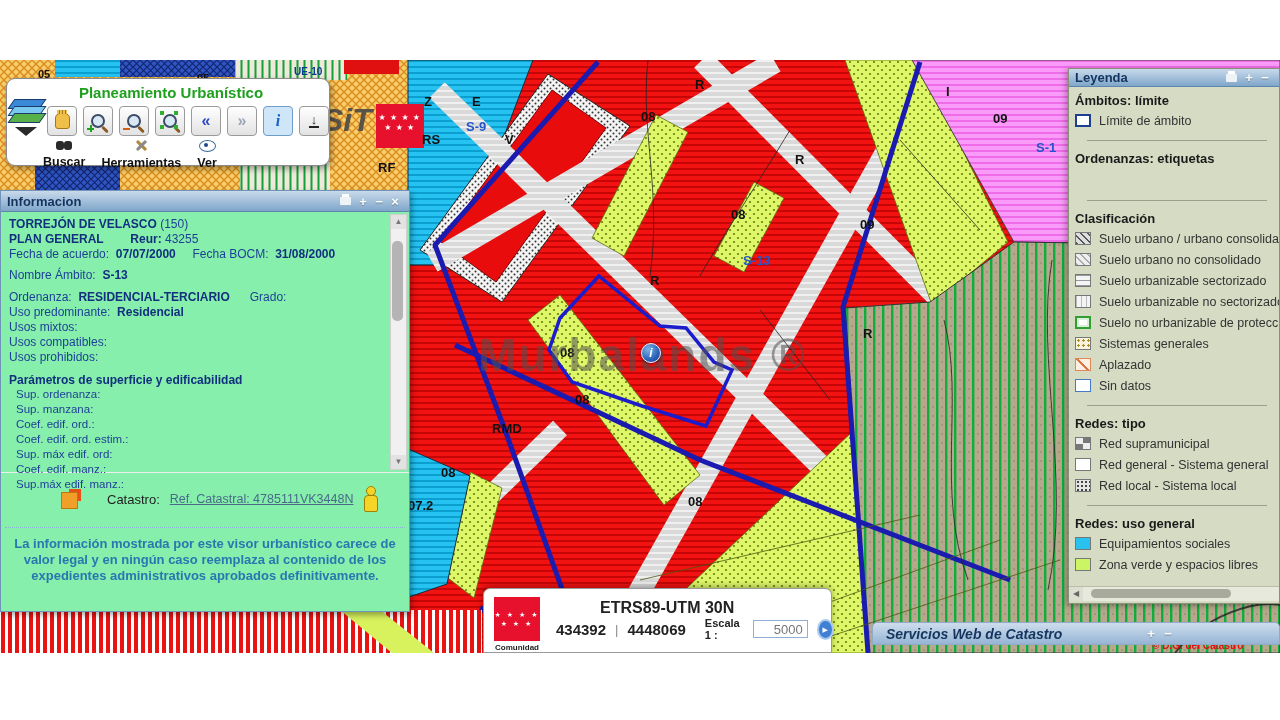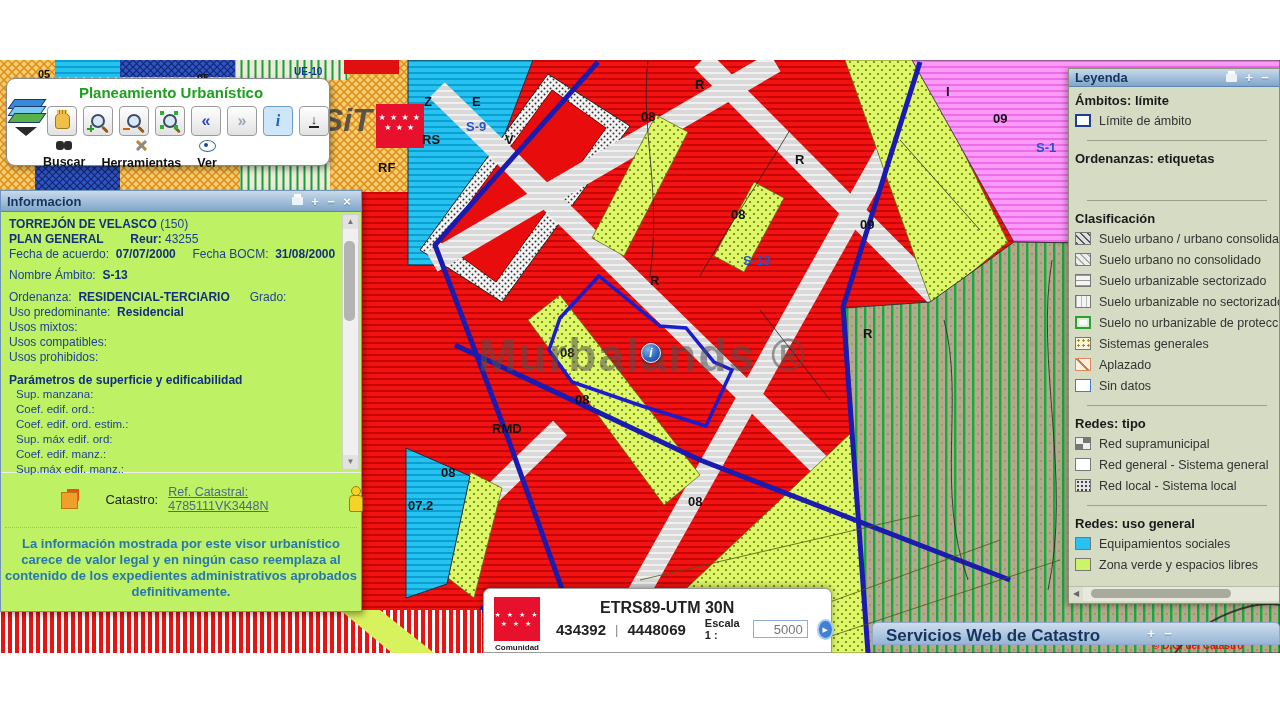--- a/index.html
+++ b/index.html
@@ -71,21 +71,21 @@
   
   .panel-header{height:21px;background:linear-gradient(#c9daeb,#7fa6c9);border-bottom:1px solid #5e86ad;
        display:flex;align-items:center;padding:0 6px;box-sizing:border-box;}
   .panel-title{font-weight:bold;font-size:13px;color:#14345f;flex:1;}
   .panel-ctrl{color:#fff;font-weight:bold;font-size:13px;width:16px;text-align:center;cursor:pointer;
        text-shadow:0 1px 1px rgba(0,0,0,.3);}
   .ic-print{width:11px;height:8px;background:#eef3f8;border-radius:1px;position:relative;margin-right:4px;cursor:pointer;}
   .ic-print::before{content:"";position:absolute;left:2px;top:-3px;width:7px;height:3px;background:#fff;}
 
   
-  .info-panel{position:absolute;left:0;top:130px;width:362px;height:422px;background:#bef264;
+  .info-panel{position:absolute;left:0;top:130px;width:410px;height:422px;background:#86efac;
        border:1px solid #6f94b8;box-sizing:border-box;box-shadow:2px 3px 6px rgba(0,0,0,.35);z-index:32;}
   .info-scroll{position:relative;height:260px;}
   .info-lines{padding:5px 20px 0 8px;color:#1e4096;font-size:12px;}
   .iline{min-height:15px;line-height:15px;white-space:pre-wrap;}
   .iline .b{font-weight:bold;color:#12307e;}
   .iline.gap1{margin-top:6px;} .iline.gap2{margin-top:7px;}
   .iline.section{margin-top:8px;font-weight:bold;}
   .iline.ind{padding-left:7px;line-height:13px;font-size:11.5px;}
   .vscroll{position:absolute;right:2px;top:2px;width:15px;height:254px;background:#f0f0f0;border:1px solid #d0d0d0;}
   .vs-arrow{height:14px;background:#e2e2e2;color:#777;font-size:8px;text-align:center;line-height:14px;cursor:pointer;}
@@ -151,21 +151,21 @@
   .escala-label{font-weight:bold;font-size:11px;color:#222;margin-left:10px;}
   .escala-input{width:55px;height:18px;border:1px solid #8fb0d4;font-size:13px;color:#777;text-align:right;
        padding:0 4px;box-sizing:border-box;font-family:"Liberation Sans",sans-serif;}
   .go-btn{width:17px;height:17px;border-radius:50%;background:#3f7fd4;border:2px solid #aac9ef;color:#fff;
        font-size:7px;line-height:17px;text-align:center;cursor:pointer;}
 
   
   .catastro-bar{position:absolute;left:872px;top:562px;width:408px;height:23px;
        background:linear-gradient(#cedded,#96b5d5);border:1px solid #8fa9c6;border-radius:5px 5px 0 0;
        box-sizing:border-box;z-index:26;}
-  .catastro-bar .title{position:absolute;left:13px;top:3px;font-weight:bold;font-size:17px;color:#15355e;}
+  .catastro-bar .title{position:absolute;left:13px;top:3px;font-weight:bold;font-size:14px;color:#15355e;font-style:italic;}
   .catastro-bar .panel-ctrl{position:absolute;top:3px;}
 </style>
 </head>
 <body>
 
 <div class="screen">
 <div class="app">
 
   <svg class="map" width="1280" height="593">
     <defs>
@@ -392,20 +392,21 @@
       <div class="iline"><span class="b">TORREJÓN DE VELASCO</span><span> (150)</span></div>
             <div class="iline"><span class="b">PLAN GENERAL</span><span>        </span><span class="b">Reur:</span><span> 43255</span></div>
             <div class="iline"><span>Fecha de acuerdo:  </span><span class="b">07/07/2000</span><span>     Fecha BOCM:  </span><span class="b">31/08/2000</span></div>
             <div class="iline gap1"><span>Nombre Ámbito:  </span><span class="b">S-13</span></div>
             <div class="iline gap2"><span>Ordenanza:  </span><span class="b">RESIDENCIAL-TERCIARIO</span><span>      Grado: </span></div>
             <div class="iline"><span>Uso predominante:  </span><span class="b">Residencial</span></div>
             <div class="iline"><span>Usos mixtos: </span></div>
             <div class="iline"><span>Usos compatibles: </span></div>
             <div class="iline"><span>Usos prohibidos: </span></div>
             <div class="iline section"><span class="b">Parámetros de superficie y edificabilidad</span></div>
+            <div class="iline ind"><span>Sup. ordenanza: </span></div>
             <div class="iline ind"><span>Sup. manzana: </span></div>
             <div class="iline ind"><span>Coef. edif. ord.: </span></div>
             <div class="iline ind"><span>Coef. edif. ord. estim.: </span></div>
             <div class="iline ind"><span>Sup. máx edif. ord: </span></div>
             <div class="iline ind"><span>Coef. edif. manz.: </span></div>
             <div class="iline ind"><span>Sup.máx edif. manz.: </span></div>
           </div>
       <div class="vscroll">
         <div class="vs-arrow">▲</div>
         <div class="vs-thumb"></div>

